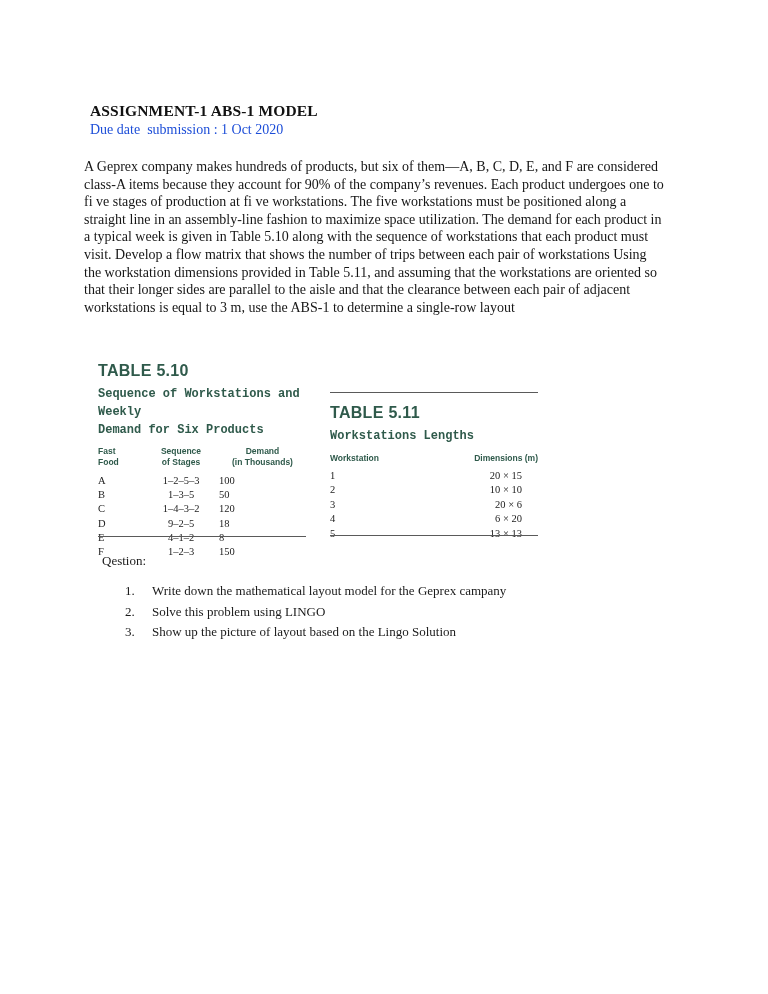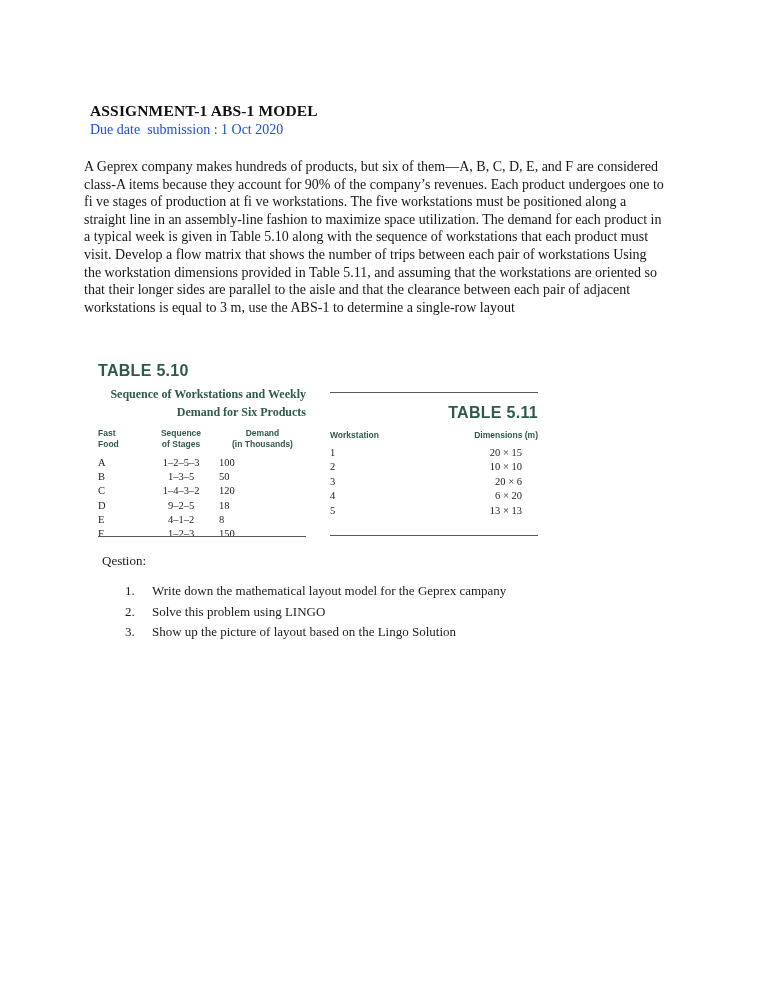--- a/index.html
+++ b/index.html
@@ -32,23 +32,23 @@
     font-size: 14px; line-height: 17.6px; color: #161616;
   }
 
   
   .tbl-label {
     font-family: Liberation Sans, sans-serif;
     font-weight: 700; font-size: 16px; letter-spacing: 0.3px;
     color: #2f5a4b;
   }
   .tbl-subtitle {
-    font-family: Liberation Serif, serif;
+    font-family: Liberation Mono, monospace;
     font-weight: 700; font-size: 12px; line-height: 18px;
-    color: #2f5a4b; margin-top: 5px; text-align: right;
+    color: #2f5a4b; margin-top: 5px;
   }
   .tbl-head {
     font-family: "Liberation Sans", sans-serif;
     font-weight: 700; font-size: 8.5px; line-height: 11px;
     color: #2f5a4b;
   }
   .rule { border-top: 1px solid #5a5a5a; height: 0; }
 
   
   .t510 { position: absolute; left: 98px; top: 362px; width: 208px; }
@@ -56,21 +56,21 @@
   .t510 .col-product  { width: 45px; text-align: left; }
   .t510 .col-sequence { width: 76px; text-align: center; }
   .t510 .col-demand   { width: 87px; text-align: center; }
   .t510 .tbl-body { margin-top: 7px; font-size: 10.5px; color: #222; }
   .t510 .trow { display: flex; height: 14.2px; }
   .t510 .trow .col-demand { text-align: left; padding-right: 33px; box-sizing: border-box; }
   .t510 .rule { position: absolute; left: 0; top: 174px; width: 208px; }
 
   
   .t511 { position: absolute; left: 330px; top: 392px; width: 208px; border-top: 1px solid #5a5a5a; }
-  .t511 .tbl-label { margin-top: 11px; text-align: right; }
+  .t511 .tbl-label { margin-top: 11px; }
   .t511 .tbl-head { display: flex; justify-content: space-between; margin-top: 8px; }
   .t511 .tbl-body { margin-top: 6px; font-size: 10.5px; color: #222; }
   .t511 .trow { display: flex; justify-content: space-between; height: 14.4px; }
   .t511 .trow .cell-dimensions { text-align: right; padding-right: 16px; }
   .t511 .rule { position: absolute; left: 0; top: 142px; width: 208px; }
 
   
   .questions {
     position: absolute; left: 90px; top: 553px;
     font-family: Liberation Serif, serif; color: #1a1a1a; margin-left: 12px;
@@ -141,20 +141,21 @@
         <div class="col-product">F</div>
         <div class="col-sequence">1–2–3</div>
         <div class="col-demand">150</div>
       </div>
     </div>
     <div class="rule"></div>
   </div>
 
   <div class="t511">
     <div class="tbl-label">TABLE 5.11</div>
+    <div class="tbl-subtitle">Workstations Lengths</div>
     <div class="tbl-head">
       <div class="cell-workstation">Workstation</div>
       <div class="cell-dimensions">Dimensions (m)</div>
     </div>
     <div class="tbl-body">
       <div class="trow">
         <div class="cell-workstation">1</div>
         <div class="cell-dimensions">20 × 15</div>
       </div>
       <div class="trow">

